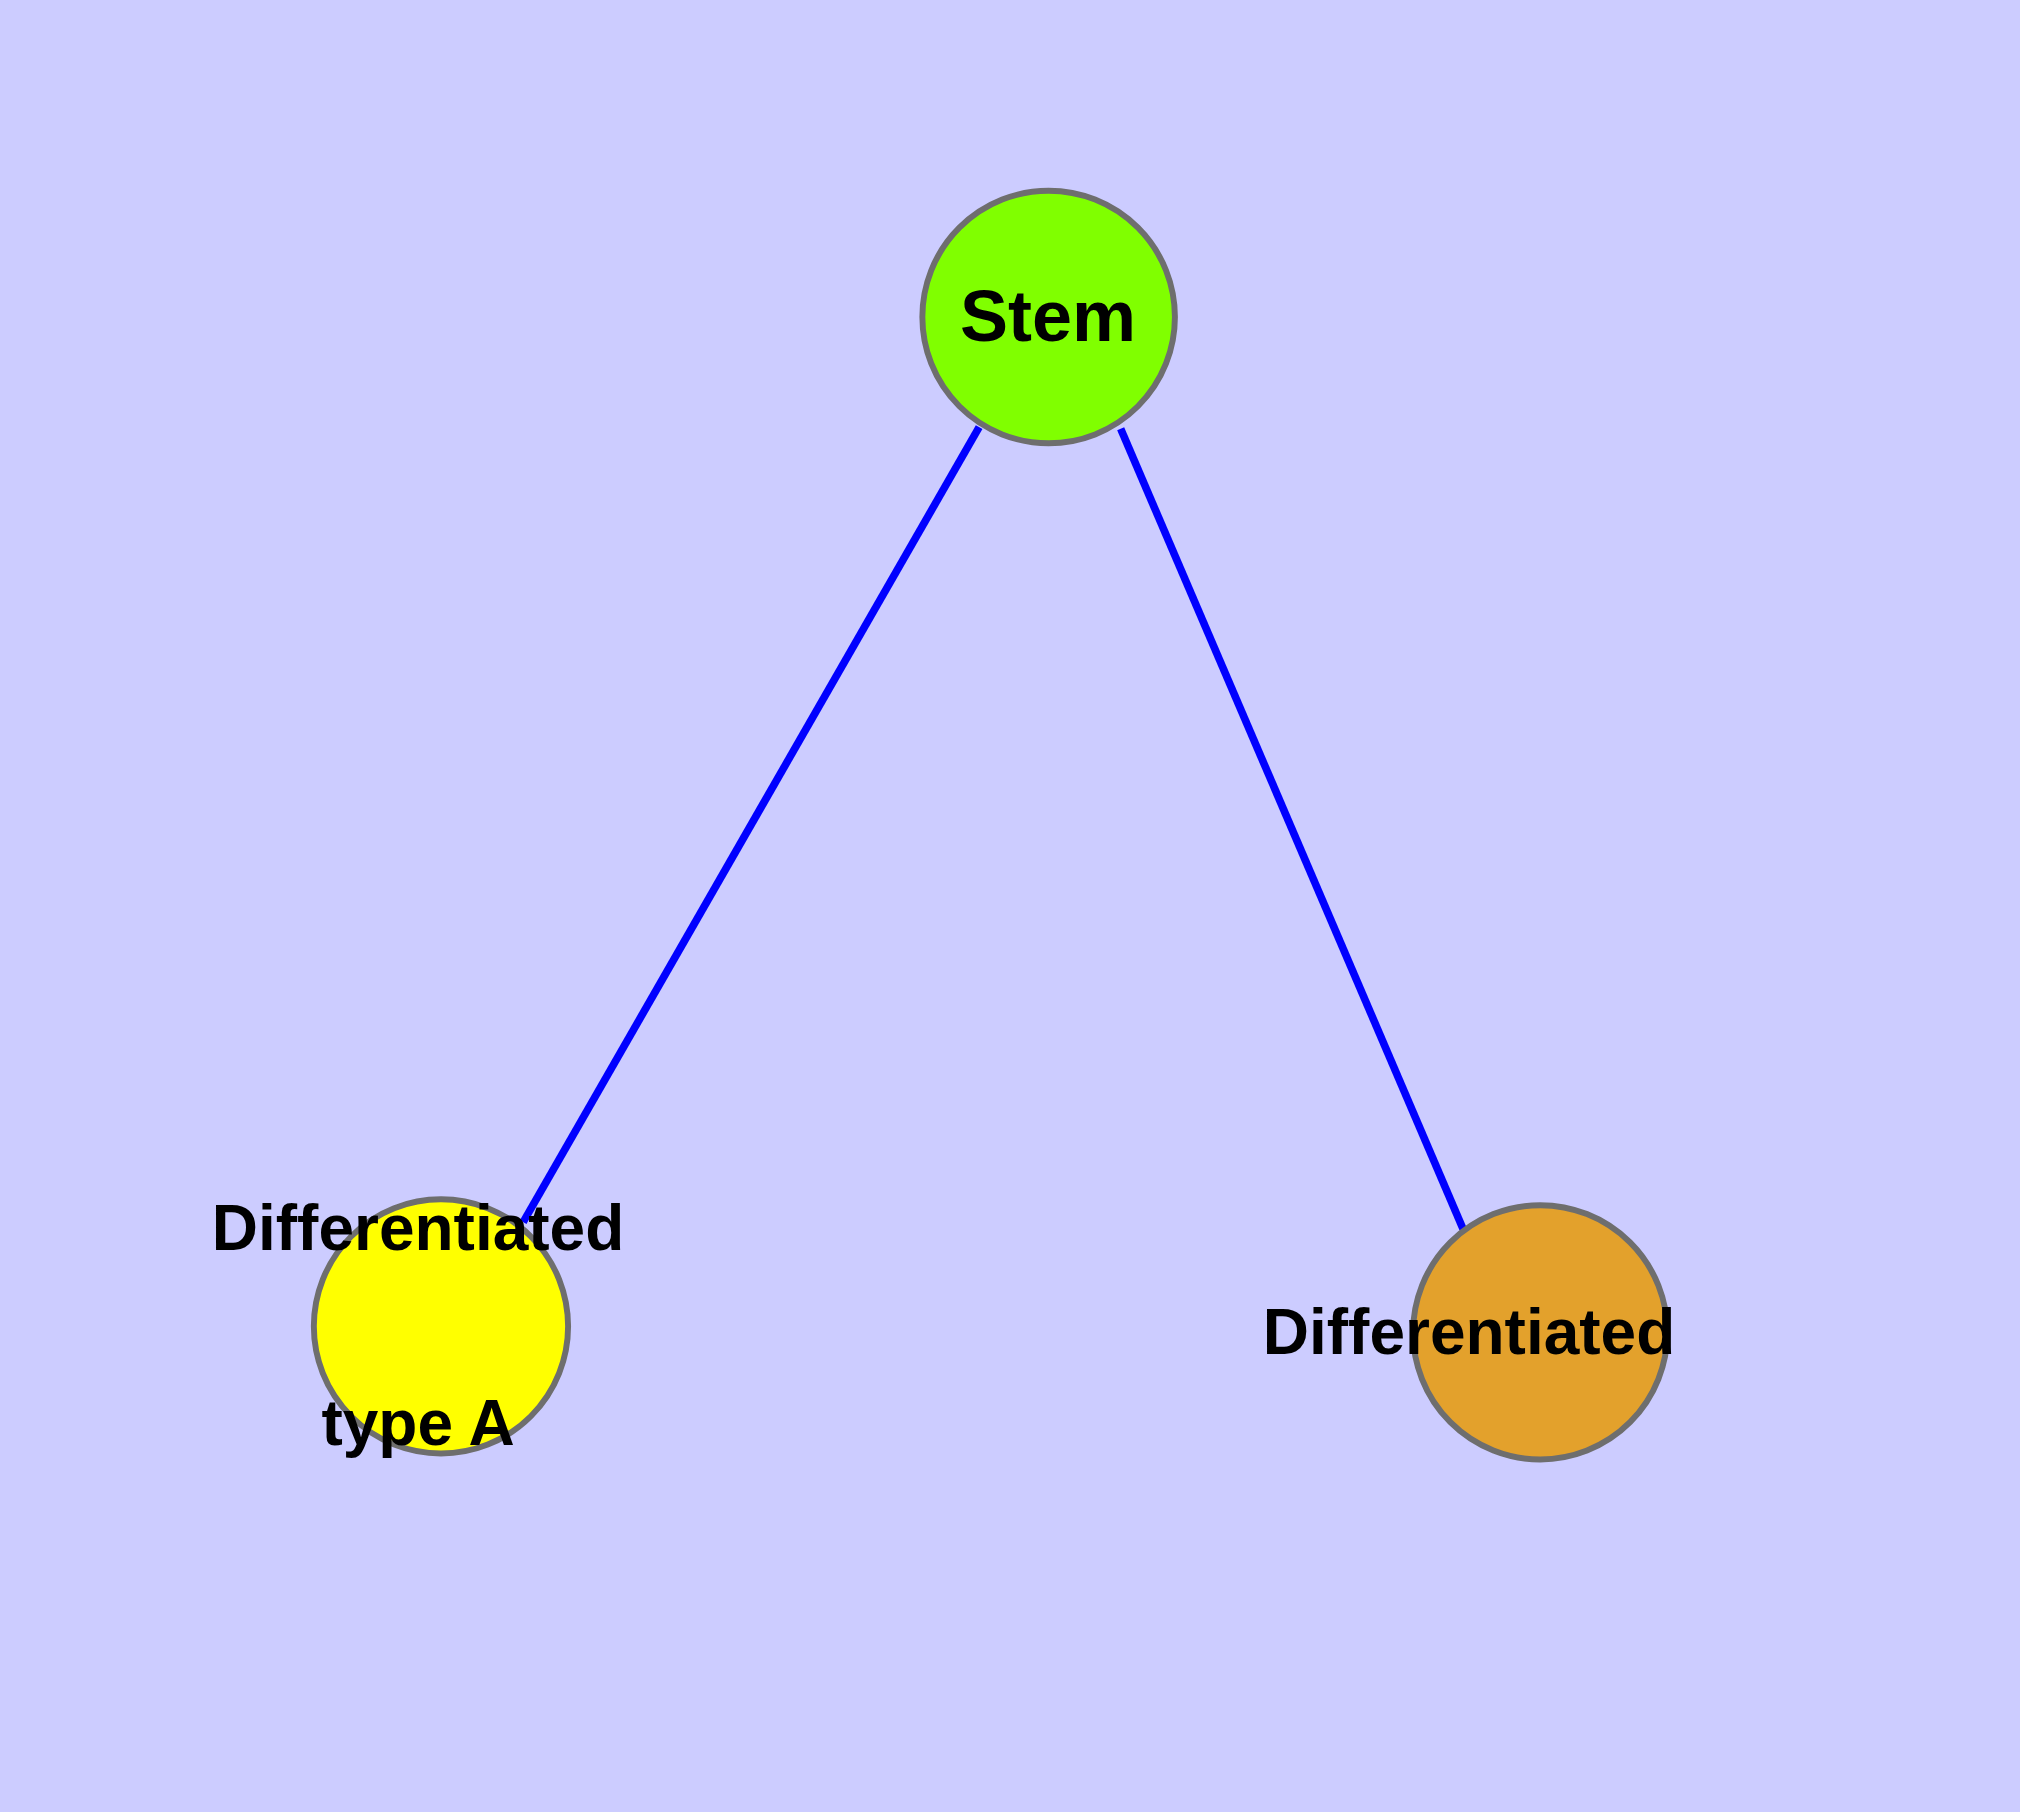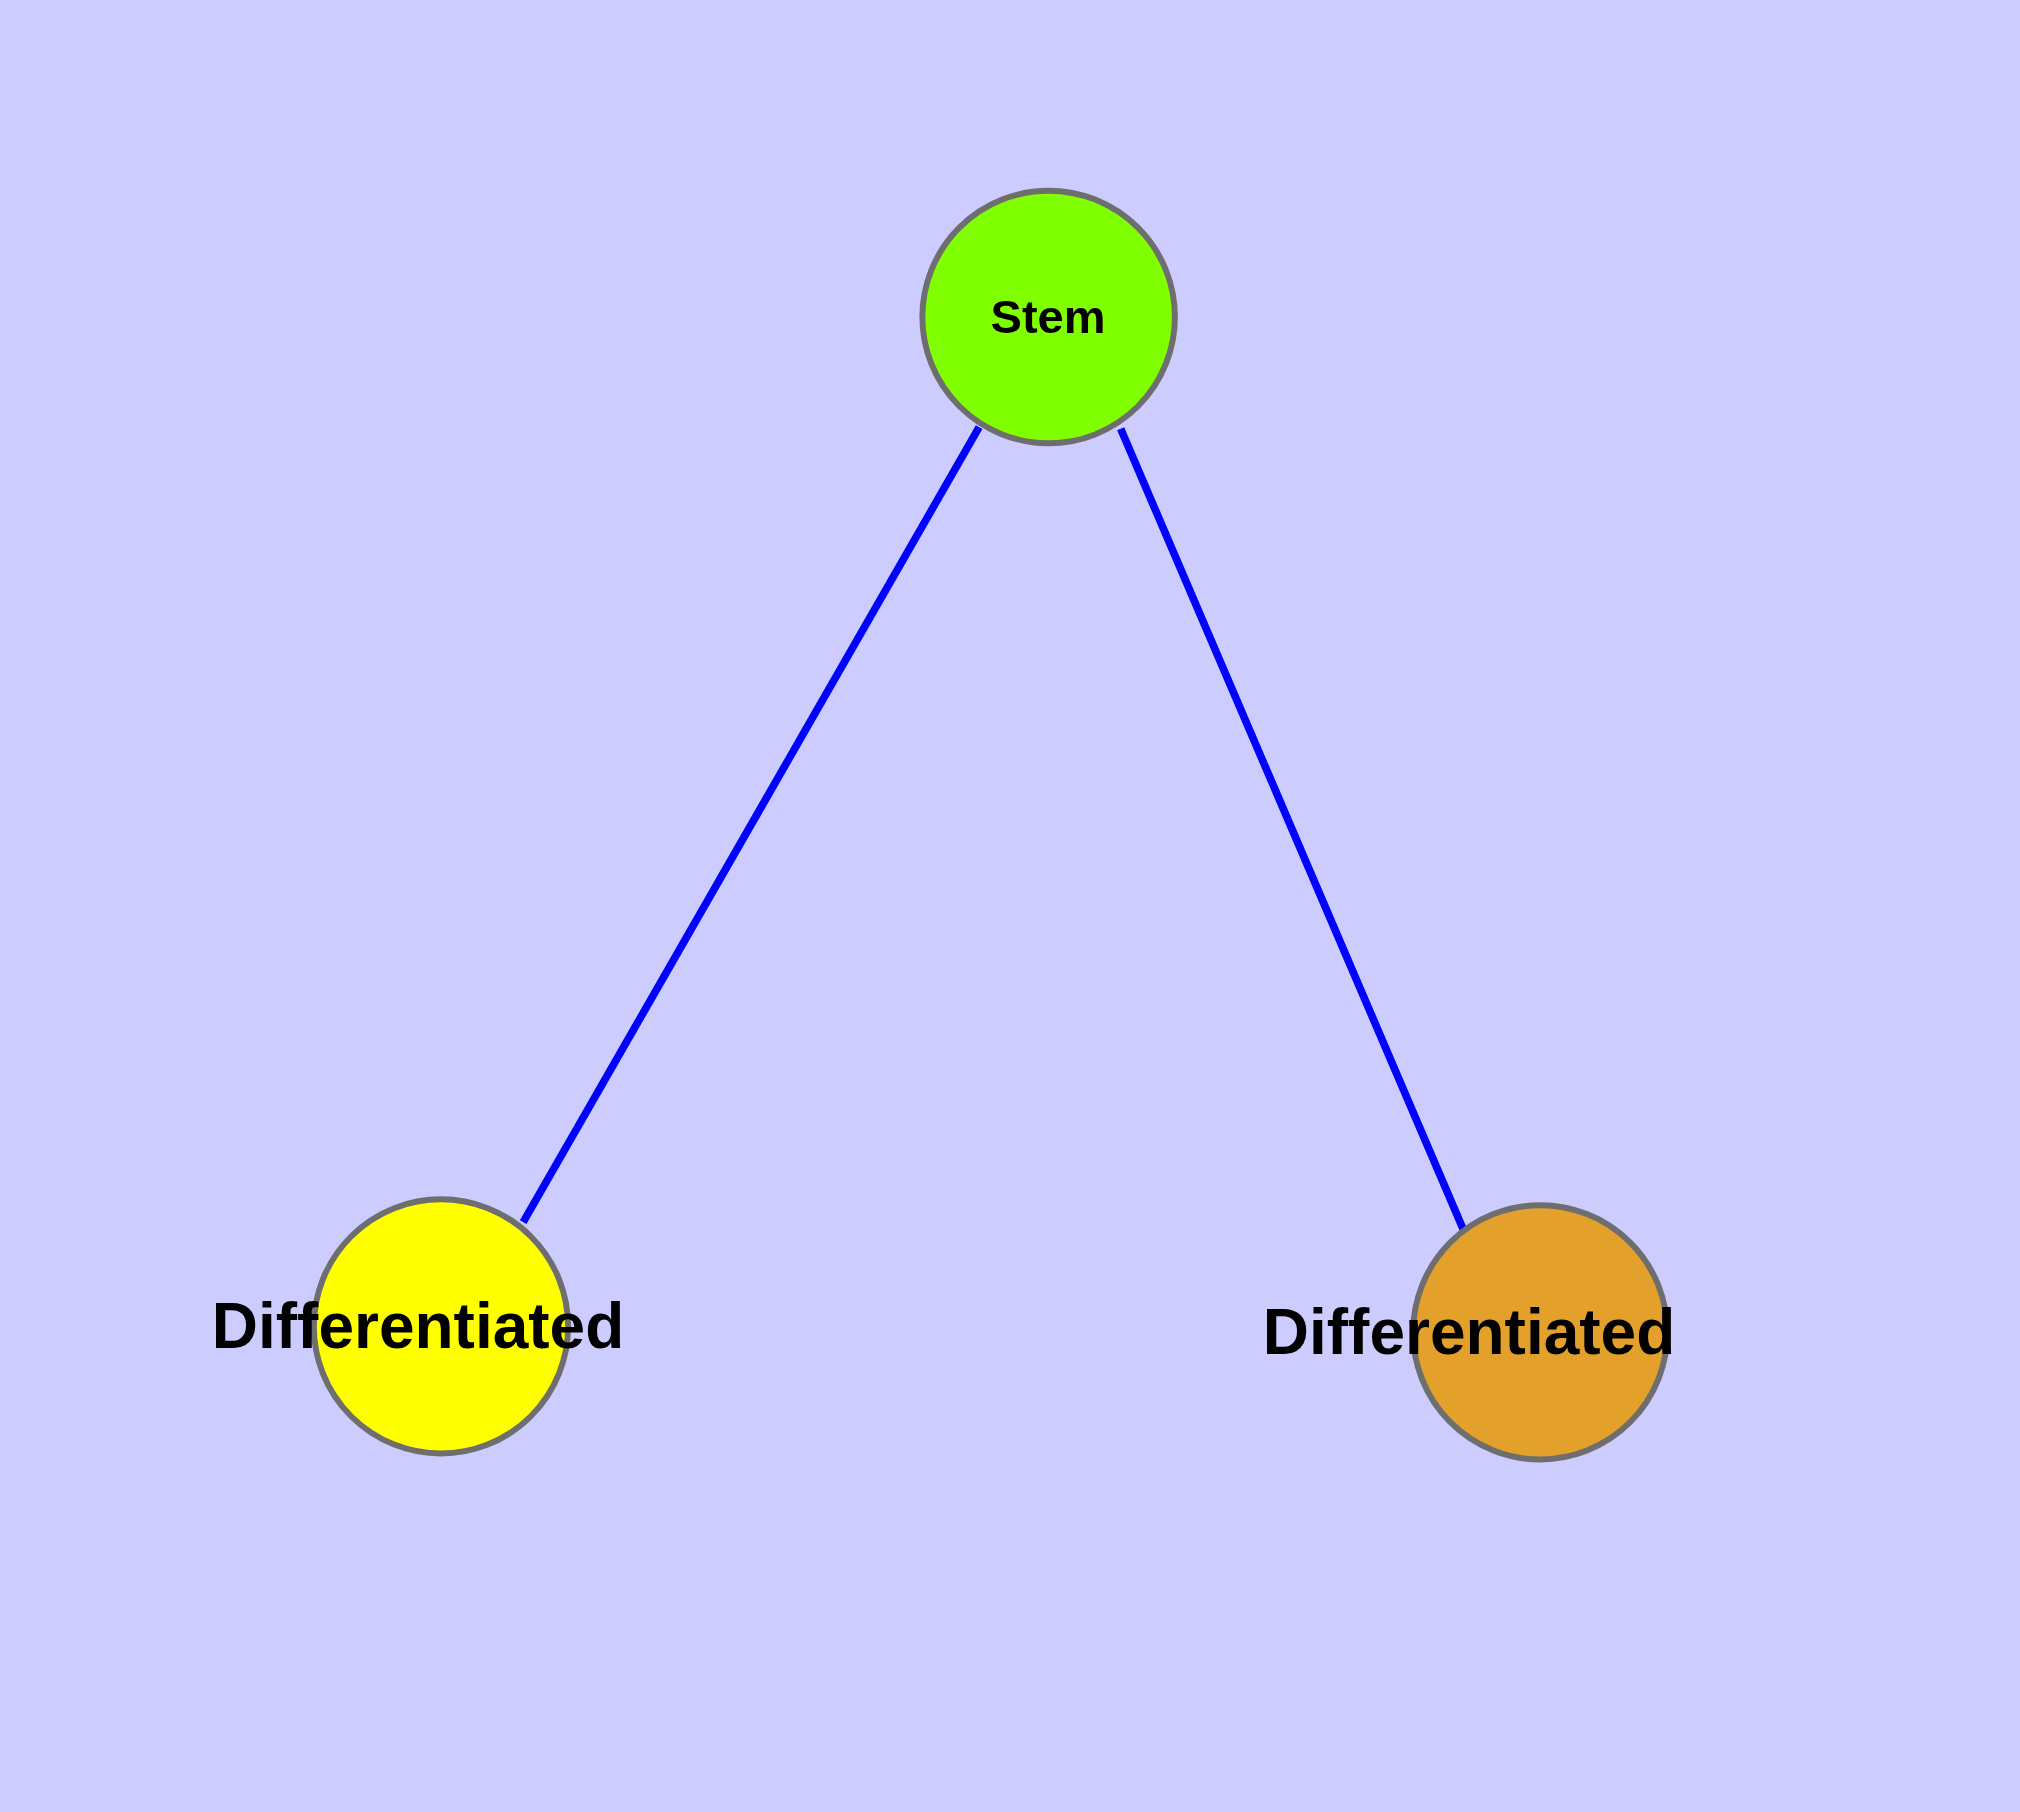--- a/index.html
+++ b/index.html
@@ -27,21 +27,21 @@
     position: absolute;
     text-align: center;
     font-weight: bold;
     color: #000000;
     line-height: 1.02;
     white-space: pre;
     pointer-events: none;
     -webkit-font-smoothing: antialiased;
   }
   .label-stem {
-    font-size: 47px;
+    font-size: 72px;
     left: 1048px;
     top: 317px;
     transform: translate(-50%, -50%);
   }
   .label-a {
     font-size: 64px;
     left: 418px;
     top: 1326px;
     transform: translate(-50%, -50%);
   }
@@ -73,20 +73,21 @@
       <circle cx="1817" cy="1572" r="150" fill="#e3a12c" stroke="#6e6e6e" stroke-width="7"></circle>
     </g>
   </svg>
 
   <div class="node-label label-stem">
     <span class="label-line">Stem</span>
   </div>
 
   <div class="node-label label-a">
     <span class="label-line">Differentiated</span>
+    <span class="label-line">type A</span>
   </div>
 
   <div class="node-label label-b">
     <span class="label-line">Differentiated</span>
   </div>
 
 </div>
 
 
 </body></html>

